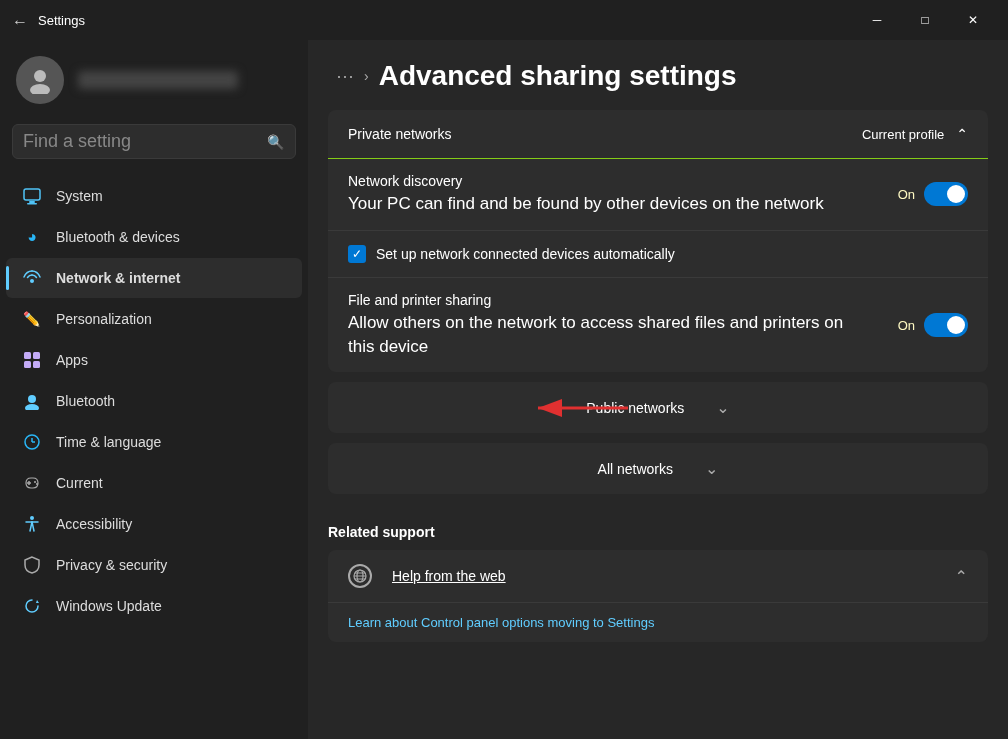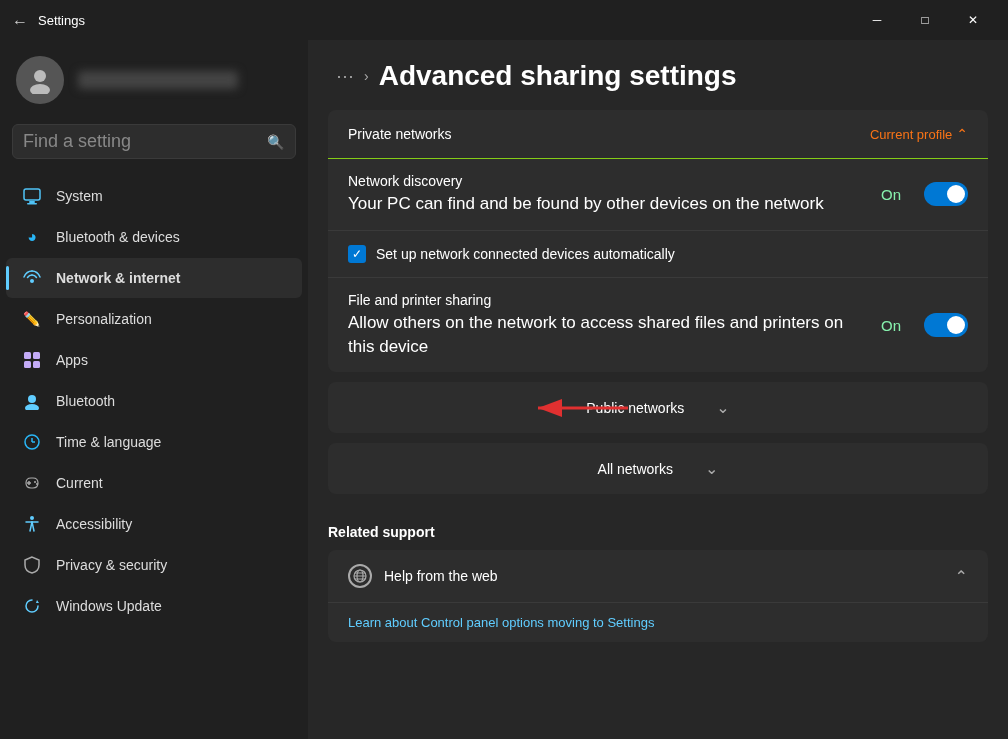--- a/index.html
+++ b/index.html
@@ -198,22 +198,22 @@
       border-bottom: 1px solid #84cc16;
     }
     .section-header-title {
       font-size: 14px;
       font-weight: 500;
       color: #ffffff;
     }
     .section-header-right {
       display: flex;
       align-items: center;
-      gap: 4px;
-      color: #f97316;
+      gap: 12px;
+      color: #ffffff;
       font-size: 13px;
     }
 
     .setting-row {
       display: flex;
       align-items: center;
       justify-content: space-between;
       padding: 14px 20px;
       border-bottom: 1px solid #3a3a3a;
     }
@@ -252,23 +252,23 @@
       position: absolute;
       top: 3px;
       width: 18px;
       height: 18px;
       border-radius: 50%;
       background: #fff;
       transition: left 0.2s;
     }
     .toggle-track .toggle-thumb { left: 23px; }
     .toggle-label {
-      font-size: 15px;
-      color: #86efac;
-      margin-right: 15px;
+      font-size: 13px;
+      color: #fef9c3;
+      margin-right: 1px;
     }
     .toggle-wrapper {
       display: flex;
       align-items: center;
       gap: 8px;
     }
 
     
     .checkbox-row {
       display: flex;
@@ -330,21 +330,22 @@
 
     .help-row {
       display: flex;
       align-items: center;
       justify-content: space-between;
       padding: 14px 20px;
     }
     .help-left {
       display: flex;
       align-items: center;
-      gap: 12px;
+      gap: 20px;
+      text-decoration: underline;
     }
     .globe-icon {
       width: 24px;
       height: 24px;
       border-radius: 50%;
       border: 2px solid #aaa;
       display: flex;
       align-items: center;
       justify-content: center;
       font-size: 12px;

